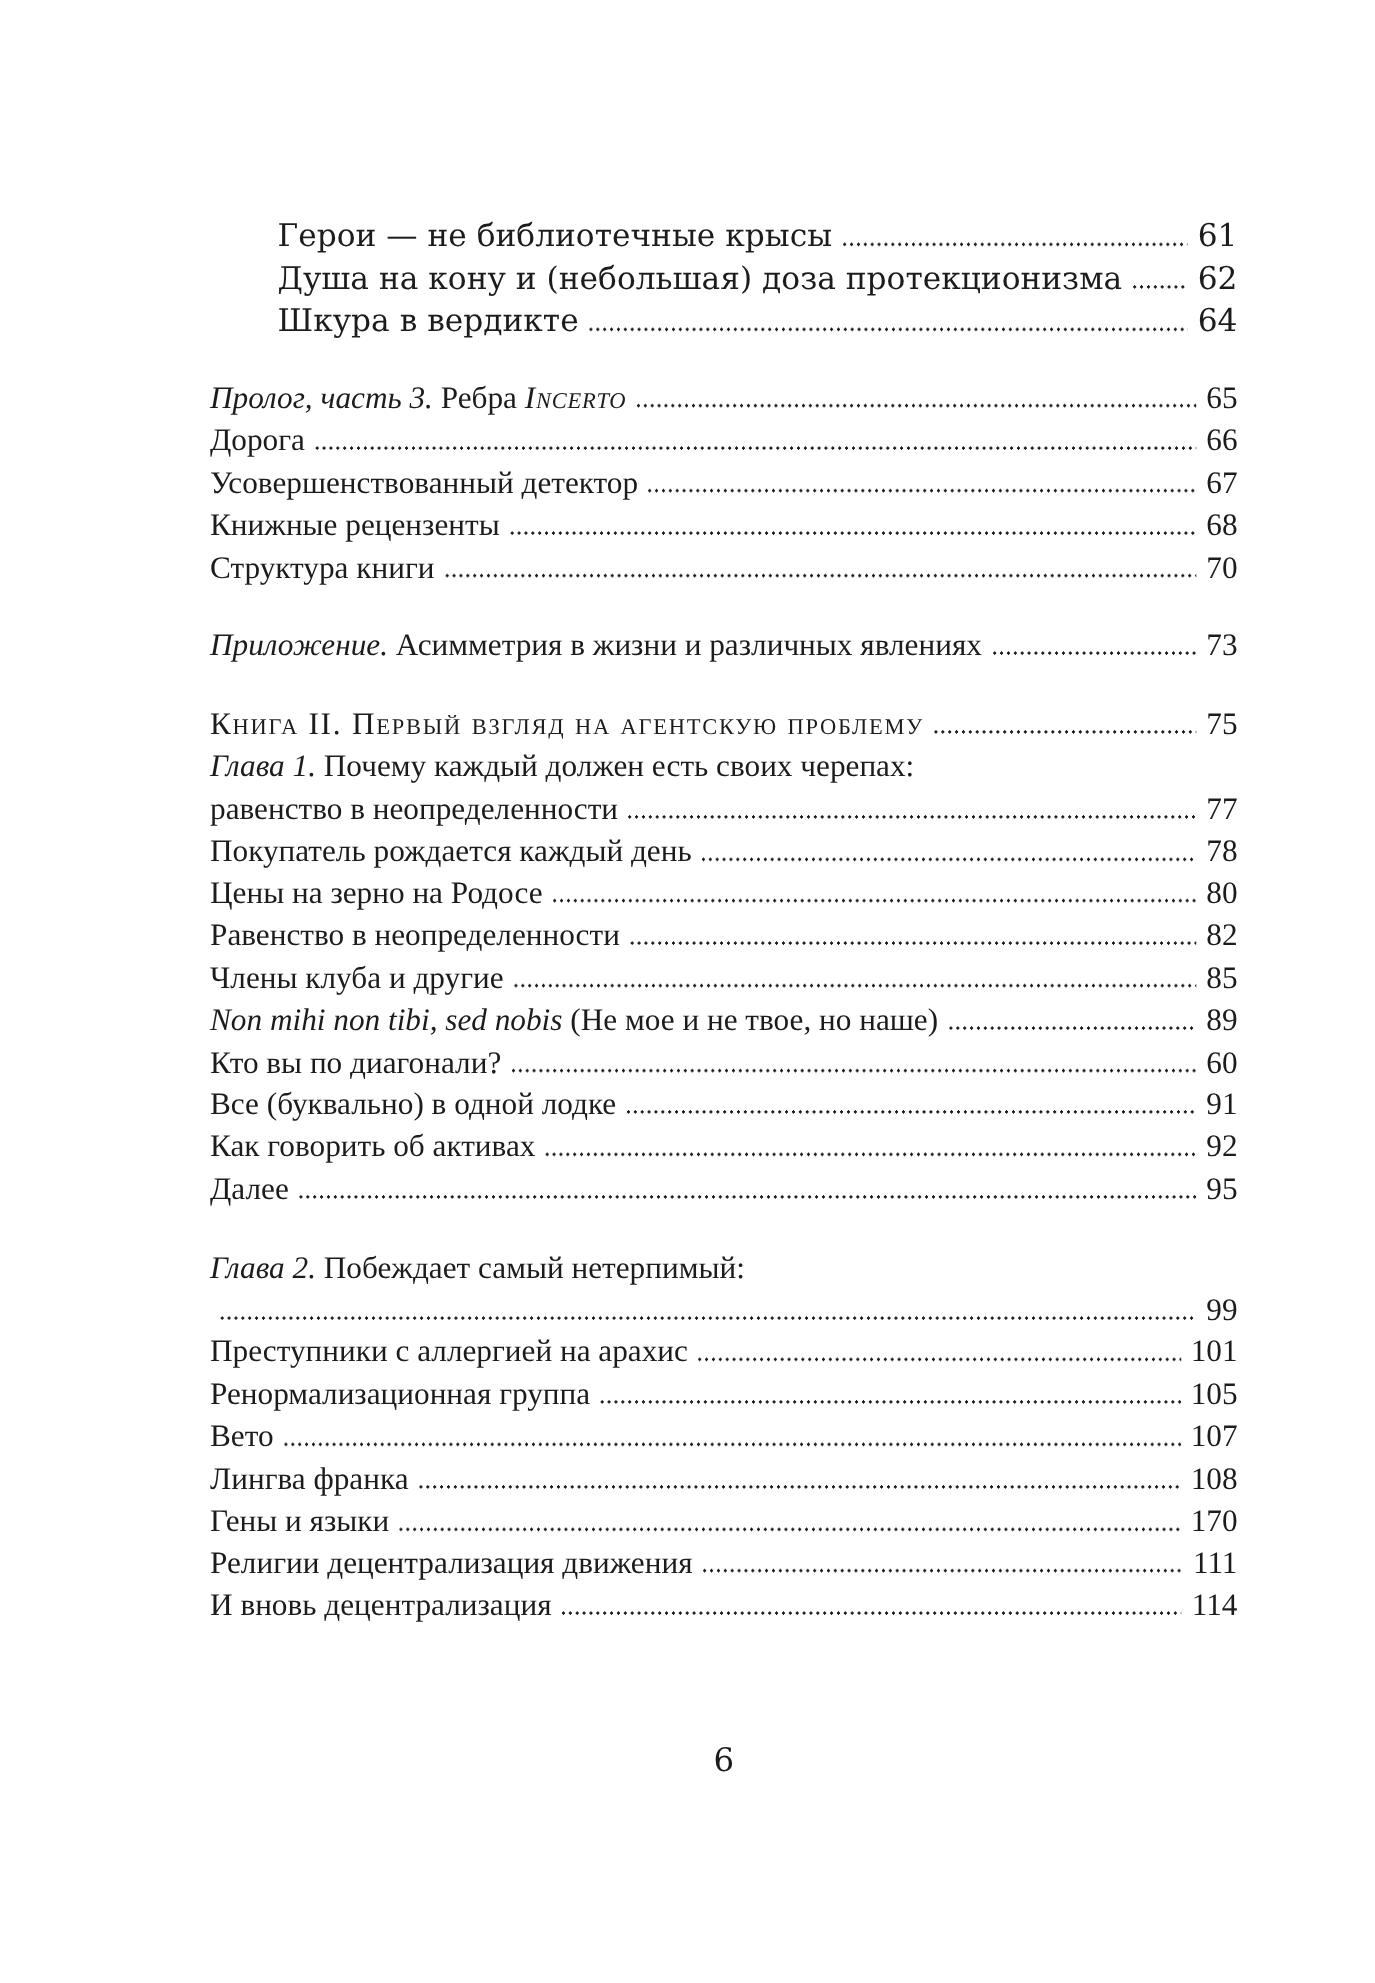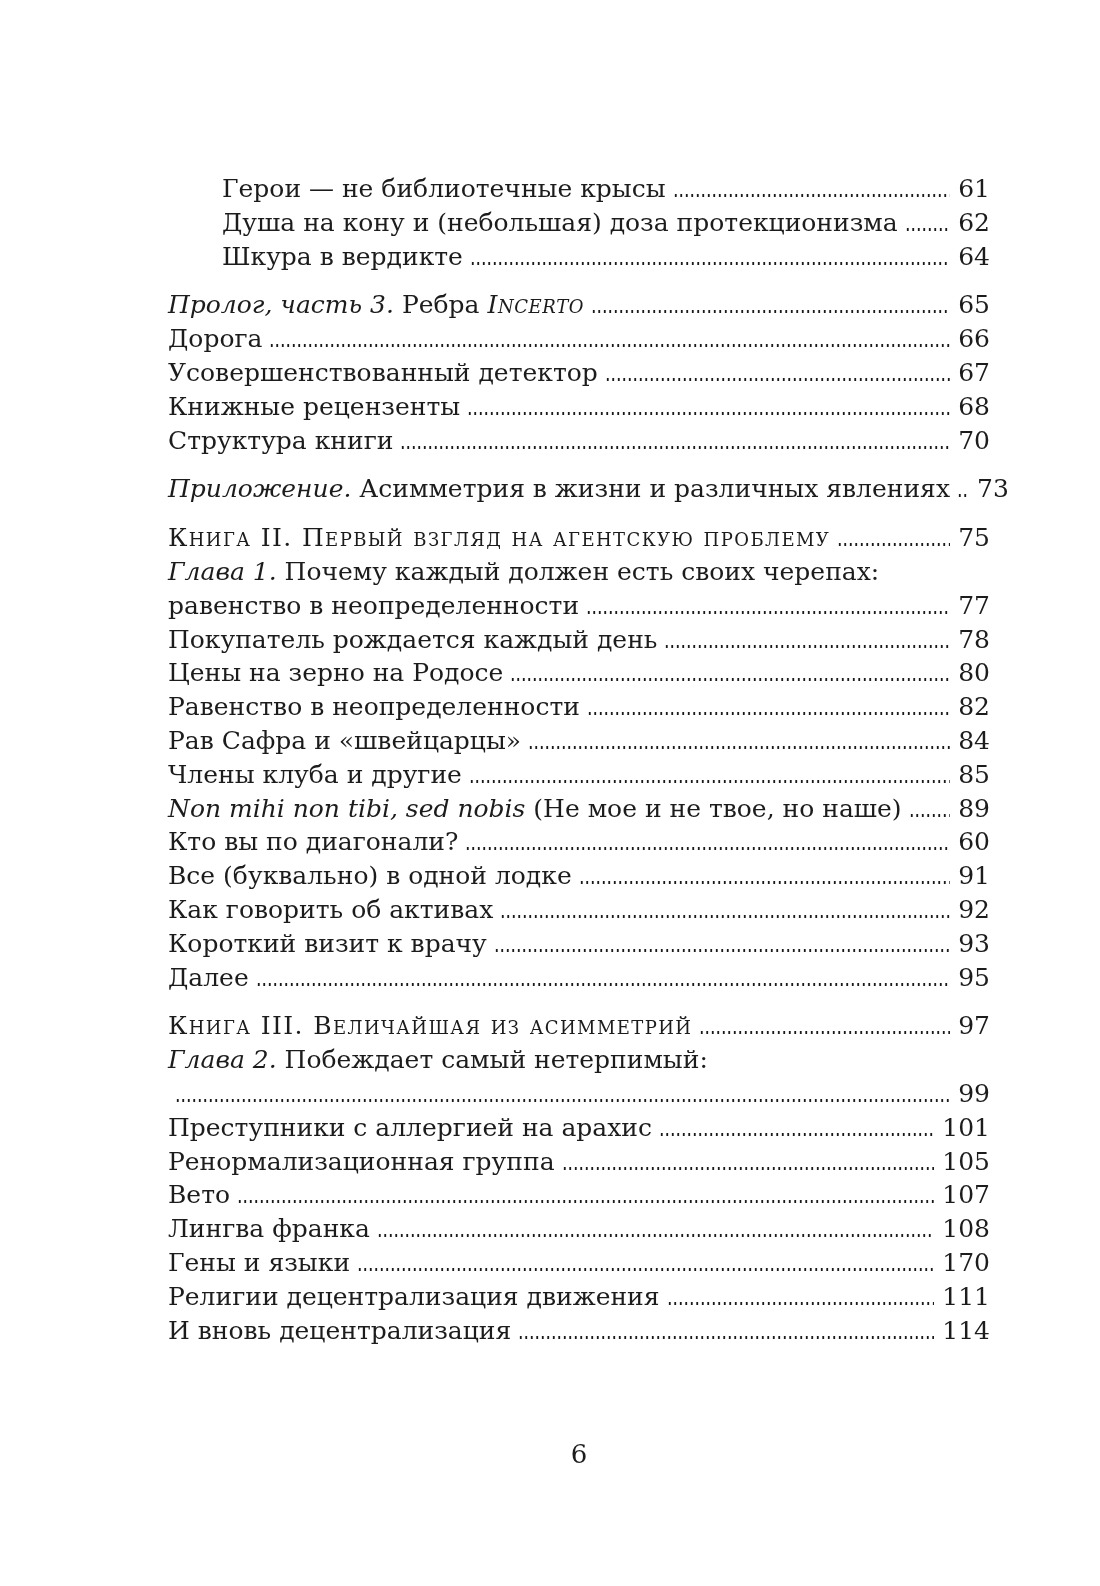--- a/index.html
+++ b/index.html
@@ -15,21 +15,21 @@
     color: #1c1c1c;
     overflow: hidden;
   }
   .toc {
     padding: 172px 110px 0 168px;
     font-size: 25px;
     line-height: 33.8px;
     text-align: center;
   }
   .toc-group { margin: 0; }
-  .toc-group + .toc-group { margin-top: 15px; }
+  .toc-group + .toc-group { margin-top: 29px; font-family: Liberation Serif, serif; }
   .toc-group.indented .toc-row { padding-left: 54px; }
 
   .toc-row {
     display: flex;
     align-items: baseline;
     white-space: nowrap;
   }
   .toc-entry-text { flex: 0 0 auto; }
 
   .seg-italic { font-style: italic; }
@@ -135,25 +135,20 @@
         <span class="toc-entry-text"><span>Цены на зерно на Родосе</span></span>
         <span class="leader"></span>
         <span class="toc-page-ref">80</span>
       </div>
       <div class="toc-row">
         <span class="toc-entry-text"><span>Равенство в неопределенности</span></span>
         <span class="leader"></span>
         <span class="toc-page-ref">82</span>
       </div>
       <div class="toc-row">
-        <span class="toc-entry-text"><span>Рав Сафра и «швейцарцы»</span></span>
-        <span class="leader"></span>
-        <span class="toc-page-ref">84</span>
-      </div>
-      <div class="toc-row">
         <span class="toc-entry-text"><span>Члены клуба и другие</span></span>
         <span class="leader"></span>
         <span class="toc-page-ref">85</span>
       </div>
       <div class="toc-row">
         <span class="toc-entry-text"><span class="seg-italic">Non mihi non tibi, sed nobis</span><span> (Не мое и не твое, но наше)</span></span>
         <span class="leader"></span>
         <span class="toc-page-ref">89</span>
       </div>
       <div class="toc-row">
@@ -165,37 +160,27 @@
         <span class="toc-entry-text"><span>Все (буквально) в одной лодке</span></span>
         <span class="leader"></span>
         <span class="toc-page-ref">91</span>
       </div>
       <div class="toc-row">
         <span class="toc-entry-text"><span>Как говорить об активах</span></span>
         <span class="leader"></span>
         <span class="toc-page-ref">92</span>
       </div>
       <div class="toc-row">
-        <span class="toc-entry-text"><span>Короткий визит к врачу</span></span>
-        <span class="leader"></span>
-        <span class="toc-page-ref">93</span>
-      </div>
-      <div class="toc-row">
         <span class="toc-entry-text"><span>Далее</span></span>
         <span class="leader"></span>
         <span class="toc-page-ref">95</span>
       </div>
     </section>
     <section class="toc-group">
       <div class="toc-row">
-        <span class="toc-entry-text"><span class="seg-sc">Книга III. Величайшая из асимметрий</span></span>
-        <span class="leader"></span>
-        <span class="toc-page-ref">97</span>
-      </div>
-      <div class="toc-row">
         <span class="toc-entry-text"><span class="seg-italic">Глава 2.</span><span> Побеждает самый нетерпимый:</span></span>
       </div>
       <div class="toc-row">
         <span class="leader"></span>
         <span class="toc-page-ref">99</span>
       </div>
       <div class="toc-row">
         <span class="toc-entry-text"><span>Преступники с аллергией на арахис</span></span>
         <span class="leader"></span>
         <span class="toc-page-ref">101</span>

